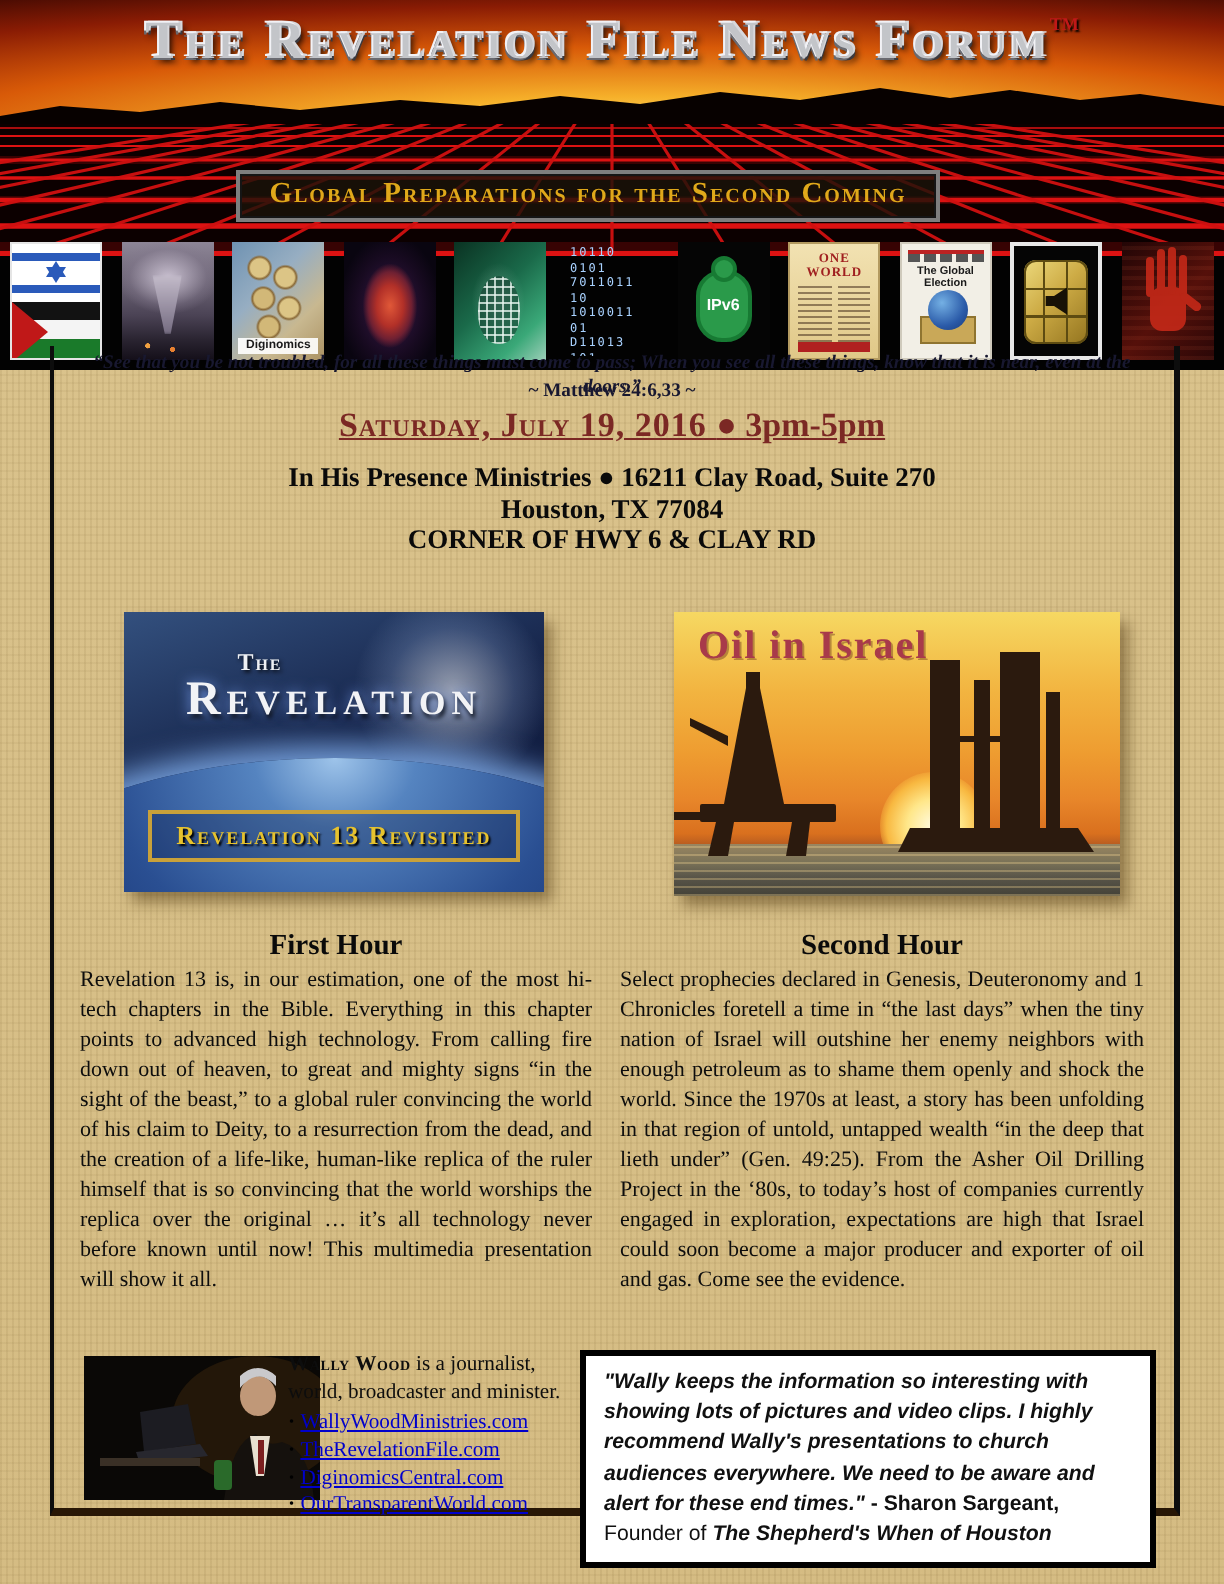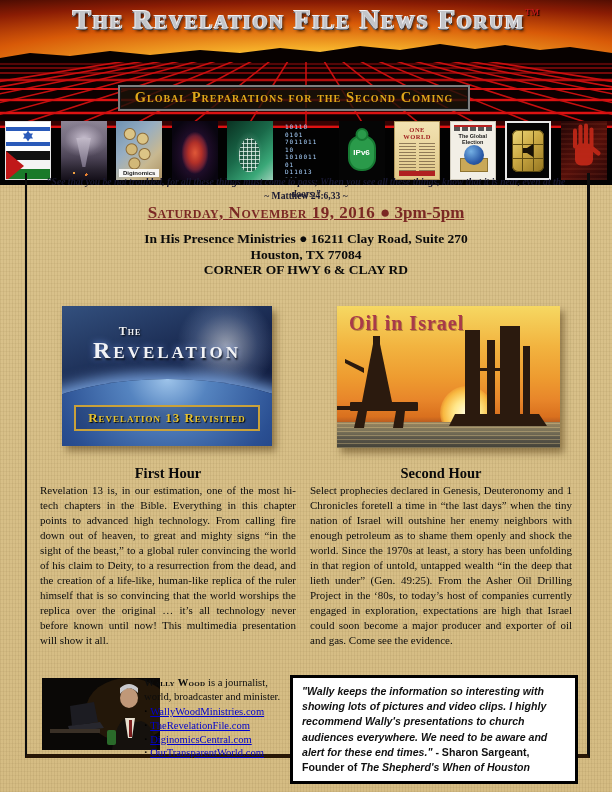--- a/index.html
+++ b/index.html
@@ -180,21 +180,21 @@
   .links { list-style:none; margin-top:2px; }
   .links li { font-size:10.6px; line-height:13.8px; }
   .links li::before { content:"· "; font-weight:bold; color:#000; }
   .links a { color:#0000cc; font-weight:normal; text-decoration:underline; cursor:pointer; }
 
   .testimonial { position:absolute; top:502px; left:290px; width:288px; min-height:80px;
     background:#fff; border:3px solid #000; padding:6px 9px;
     font-family:"Liberation Sans",sans-serif; font-size:10.6px; line-height:15.2px; color:#101010; }
   .tq { font-style:italic; font-weight:bold; }
   .ta { font-weight:bold; }
-  .tf { font-weight:bold; }
+  .tf { font-weight:normal; }
   .to { font-weight:bold; font-style:italic; }
 </style>
 </head>
 <body>
 
 <div class="page">
 
   <div class="header">
     <div class="sky"></div>
     <svg class="mountains" viewBox="0 0 612 24" preserveAspectRatio="none">
@@ -314,21 +314,21 @@
       </div>
     </div>
   </div>
 
   <div class="content">
     <div class="frame"></div>
 
     <p class="quote">“See that you be not troubled, for all these things must come to pass; When you see all these things, know that it is near, even at the doors.”</p>
     <p class="ref">~ Matthew 24:6,33 ~</p>
 
-    <h2 class="date"><u><span class="sc">Saturday, November 19, 2016 </span><span>● 3pm-5pm</span></u></h2>
+    <h2 class="date"><u><span class="sc">Saturday, July 19, 2016 </span><span>● 3pm-5pm</span></u></h2>
 
     <div class="addr">
       <div>In His Presence Ministries ● 16211 Clay Road, Suite 270</div>
       <div>Houston, TX  77084</div>
       <div>CORNER OF HWY 6 &amp; CLAY RD</div>
     </div>
 
     <figure class="img-rev">
       <div class="earth"></div>
       <div class="rev-the sc">The</div>

